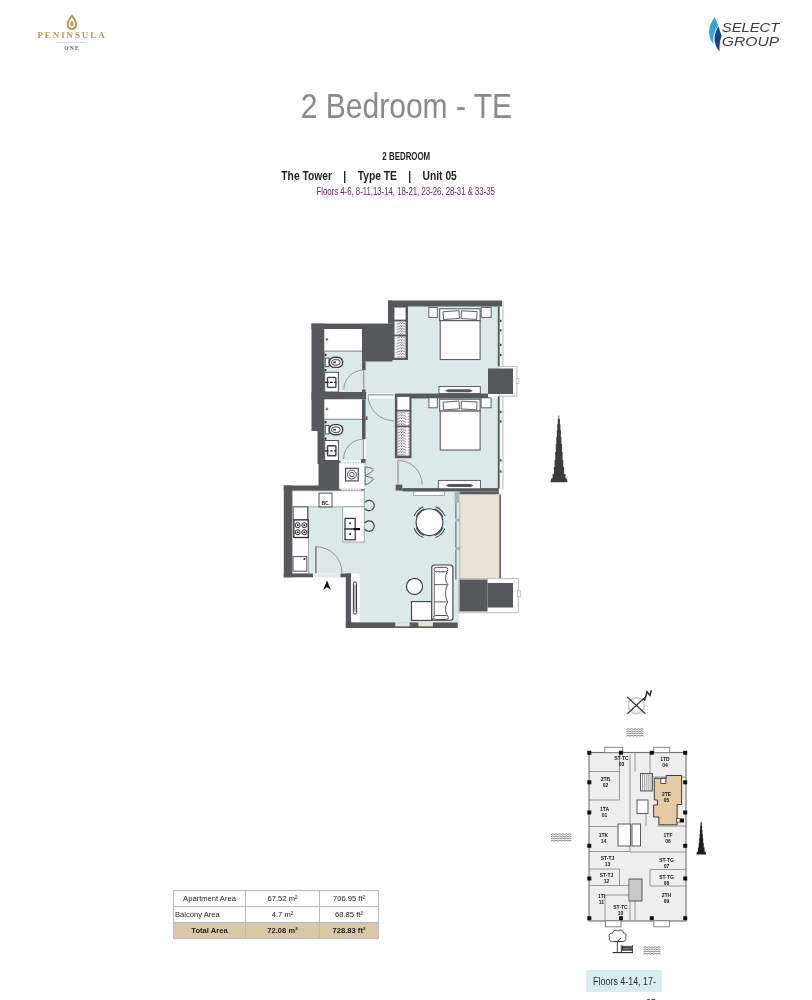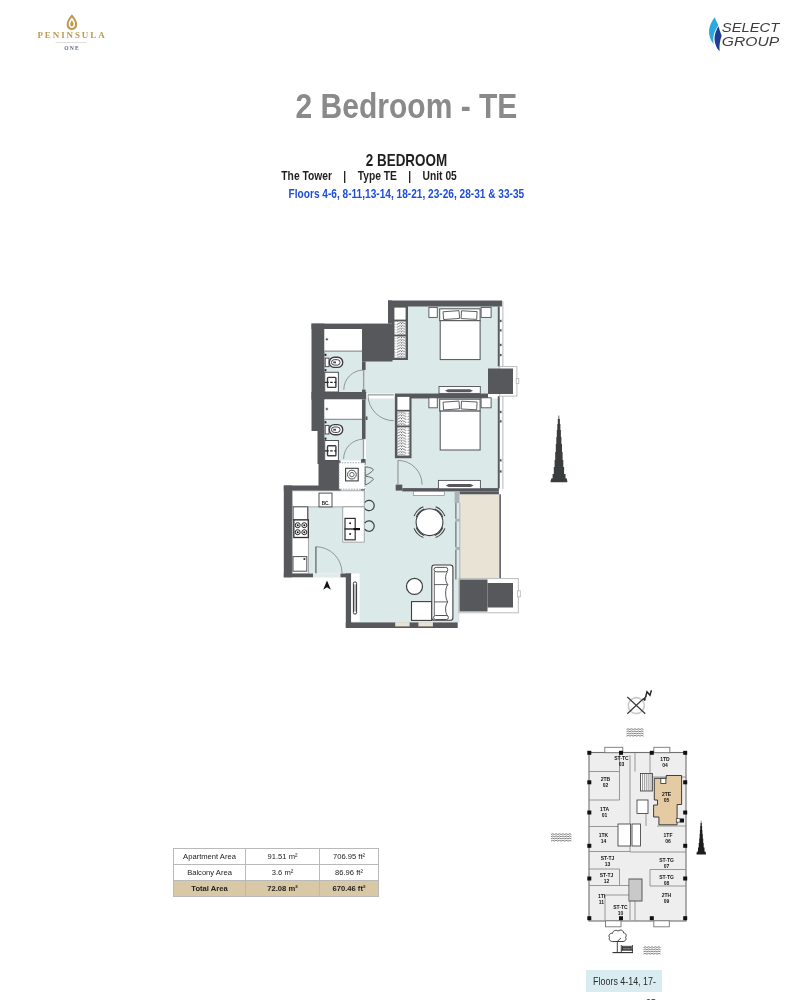--- a/index.html
+++ b/index.html
@@ -21,27 +21,27 @@
 
 <div class="abs" style="left:700px;top:14px;width:95px;height:45px;font-style:italic;">
 <svg width="95" height="45" viewBox="0 0 95 45">
 <path fill="#2aa9e0" d="M14.6,3.3 C10.4,9.2 8.4,15 9.3,20.8 C9.8,24.4 11.3,27.4 13.8,30 C12.4,24 13.9,17.9 18.4,11.3 C17,8.8 15.7,6.1 14.6,3.3 Z"></path>
 <path fill="#1c3e94" d="M18.5,12.2 C14.6,18.6 13.7,24.3 15.3,29.7 C16.2,32.7 17.6,35.2 19.5,37.2 C19.2,31 20.1,26 21.7,21.7 C20.5,18.8 19.4,15.6 18.5,12.2 Z"></path>
 <text x="21.8" y="17.9" font-size="13.6" fill="#3d3d3f" textLength="57.4" lengthAdjust="spacingAndGlyphs">SELECT</text>
 <text x="21.8" y="32.3" font-size="13.6" fill="#3d3d3f" textLength="57.4" lengthAdjust="spacingAndGlyphs">GROUP</text>
 </svg>
 </div>
 
-<div class="abs" style="left:0;top:87px;width:812px;text-align:center;font-size:34.5px;color:#8a8a8a;font-weight:bold;"><span style="display:inline-block;transform:scaleX(0.87);">2 Bedroom - TE</span></div>
-
-<div class="abs" style="left:0;top:150.5px;width:812px;text-align:center;font-size:17px;font-weight:bold;color:#1f1f1f;"><span style="display:inline-block;transform:scaleX(0.79);">2 BEDROOM</span></div>
+<div class="abs" style="left:0;top:87px;width:812px;text-align:center;font-size:34.5px;color:#8a8a8a;"><span style="display:inline-block;transform:scaleX(0.87);">2 Bedroom - TE</span></div>
+
+<div class="abs" style="left:0;top:150.5px;width:812px;text-align:center;font-size:10px;font-weight:bold;color:#1f1f1f;"><span style="display:inline-block;transform:scaleX(0.79);">2 BEDROOM</span></div>
 
 <div class="abs" style="left:0;top:169px;width:738px;text-align:center;font-size:12.2px;font-weight:bold;color:#1f1f1f;"><span style="display:inline-block;transform:scaleX(0.843);">The Tower&nbsp;&nbsp;&nbsp;&nbsp;|&nbsp;&nbsp;&nbsp;&nbsp;Type TE&nbsp;&nbsp;&nbsp;&nbsp;|&nbsp;&nbsp;&nbsp;&nbsp;Unit 05</span></div>
 
-<div class="abs" style="left:0;top:185.5px;width:812px;text-align:center;font-size:13px;font-weight:bold;color:#1d4ed8;"><span style="display:inline-block;transform:scaleX(0.778);">Floors 4-6, 8-11,13-14, 18-21, 23-26, 28-31 &amp; 33-35</span></div>
+<div class="abs" style="left:0;top:185.5px;width:812px;text-align:center;font-size:10px;font-weight:normal;color:#701a75;"><span style="display:inline-block;transform:scaleX(0.778);">Floors 4-6, 8-11,13-14, 18-21, 23-26, 28-31 &amp; 33-35</span></div>
 
 <svg class="abs" style="left:0;top:0;" width="812" height="1000" viewBox="0 0 812 1000">
 <defs>
 <pattern id="hb" width="11" height="2.8" patternUnits="userSpaceOnUse">
   <line x1="0.6" y1="2.5" x2="4.9" y2="0.4" stroke="#3e4044" stroke-width="0.7"></line>
   <line x1="10.4" y1="2.5" x2="6.1" y2="0.4" stroke="#3e4044" stroke-width="0.7"></line>
   <rect x="5.1" y="0.9" width="0.9" height="1.1" fill="#3e4044"></rect>
 </pattern>
 </defs>
 <g id="plan">
@@ -456,34 +456,34 @@
         <text x="666.5" y="896.5">2TH</text>
         <text x="666.5" y="902.5">09</text>
       </g>
 
 <path fill="#1d1d1f" d="M700.9,820.8 L701.3,820.8 L701.4,823 L701.8,823 L701.8,826 L702.1,826 L702.1,830 L702.4,830 L702.4,834 L702.8,834 L702.8,838.5 L703.2,838.5 L703.2,843 L703.7,843 L703.7,847.5 L704.5,847.5 L704.5,851.5 L705.6,851.8 L706,853.8 L706,854.6 L696.5,854.6 L696.5,853.8 L696.9,851.8 L698,851.5 L698,847.5 L698.7,847.5 L698.7,843 L699.2,843 L699.2,838.5 L699.6,838.5 L699.6,834 L699.9,834 L699.9,830 L700.2,830 L700.2,826 L700.5,826 L700.5,823 L700.8,823 Z"></path>
 
 </g>
 </svg>
 
 <div class="abs" style="left:173px;top:848px;width:206px;height:48.5px;font-size:7.6px;color:#222;">
-  <table style="border-collapse:collapse;width:100%;height:100%;border:0.8px solid #b9b9b9;">
+  <table style="border-collapse:collapse;width:100%;height:100%;border:0.8px solid #b9b9b9;margin-top:42px;">
     <tbody>
         <tr>
       <td style="border:0.8px solid #b9b9b9;text-align:center;width:69px;">Apartment Area</td>
-      <td style="border:0.8px solid #b9b9b9;text-align:center;width:71px;">91.51 m²</td>
+      <td style="border:0.8px solid #b9b9b9;text-align:center;width:71px;">67.52 m²</td>
       <td style="border:0.8px solid #b9b9b9;text-align:center;">706.95 ft²</td>
     </tr>
     <tr>
-      <td style="border:0.8px solid #b9b9b9;text-align:center;">Balcony Area</td>
-      <td style="border:0.8px solid #b9b9b9;text-align:center;">3.6 m²</td>
-      <td style="border:0.8px solid #b9b9b9;text-align:center;">86.96 ft²</td>
+      <td style="border:0.8px solid #b9b9b9;text-align:left;">Balcony Area</td>
+      <td style="border:0.8px solid #b9b9b9;text-align:center;">4.7 m²</td>
+      <td style="border:0.8px solid #b9b9b9;text-align:center;">68.85 ft²</td>
     </tr>
     <tr style="background:#d9c8a5;font-weight:bold;border-radius:7px;">
       <td style="border:0.8px solid #b9b9b9;text-align:center;">Total Area</td>
       <td style="border:0.8px solid #b9b9b9;text-align:center;">72.08 m²</td>
-      <td style="border:0.8px solid #b9b9b9;text-align:center;">670.46 ft²</td>
+      <td style="border:0.8px solid #b9b9b9;text-align:center;">728.83 ft²</td>
     </tr>
   </tbody>
     </table>
 </div>
 
 <div class="abs" style="left:586px;top:969.5px;width:76px;height:22.5px;background:#d9edf0;text-align:right;line-height:22.5px;font-size:11.3px;color:#2b2b2b;"><span style="display:inline-block;transform:scaleX(0.84);font-size:10.6px;">Floors 4-14, 17-35</span></div>
 
 </body></html>

